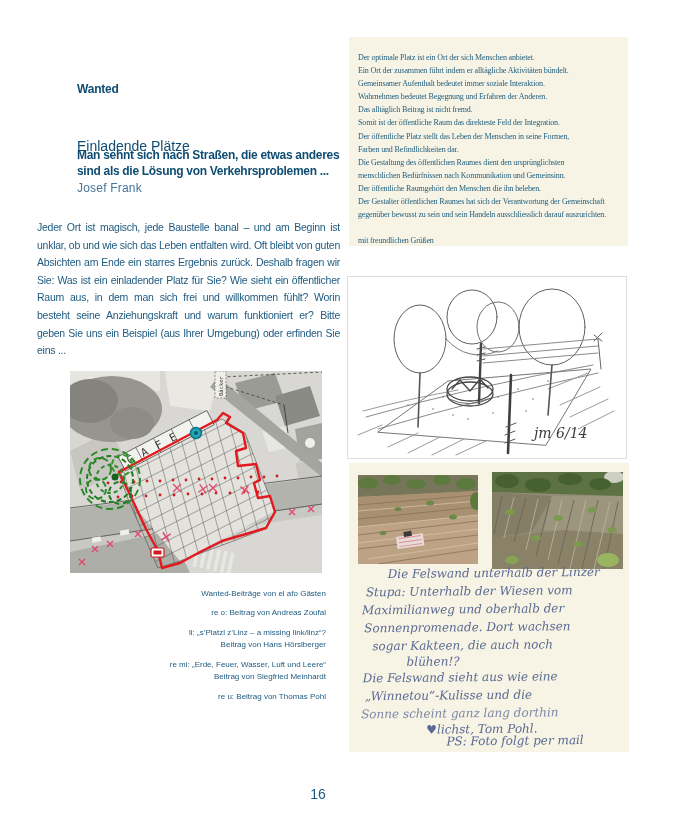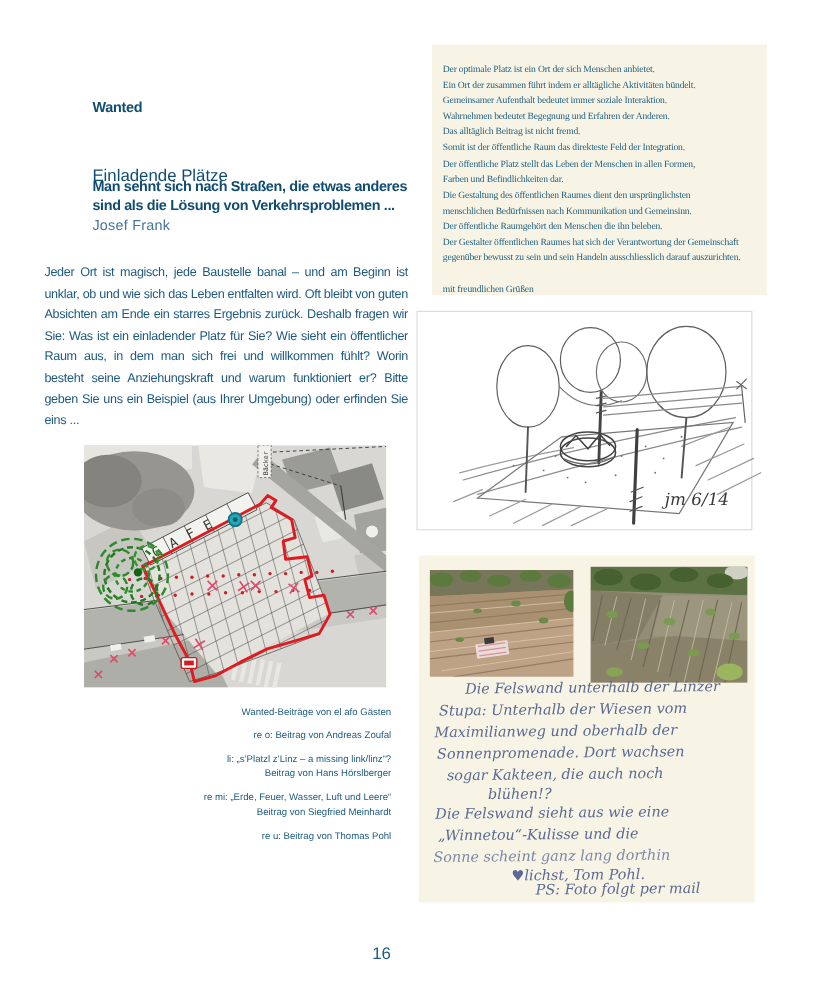--- a/index.html
+++ b/index.html
@@ -16,28 +16,28 @@
   .body-text{left:37px;top:219px;width:303px;font-size:10.5px;line-height:17.6px;
              letter-spacing:-0.25px;text-align:justify;color:#1d5a80;}
 
   .map-fig{left:70px;top:371px;width:252px;height:202px;}
 
   .captions{left:96px;top:588px;width:230px;text-align:right;font-size:8px;line-height:11.5px;color:#1d5a80;}
   .cap-title{font-weight:normal;margin-bottom:7px;}
   .cap-item{margin-bottom:9px;}
 
   
-  .letter{left:360px;top:37px;width:279px;height:209px;background:#f7f3e5;
+  .letter{left:349px;top:37px;width:279px;height:209px;background:#f7f3e5;
           box-sizing:border-box;padding:14px 4px 12px 9px;overflow:hidden;
           font-family:"Liberation Serif",serif;font-size:8px;letter-spacing:-0.15px;
           color:#22607f;}
   .letter-line{min-height:13.1px;line-height:13.1px;white-space:nowrap;}
 
-  .sketch-box{left:347px;top:259px;width:280px;height:183px;background:#fff;
-              border:1px solid #dcdcdc;box-sizing:border-box;padding-left:20px;}
+  .sketch-box{left:347px;top:276px;width:280px;height:183px;background:#fff;
+              border:1px solid #dcdcdc;box-sizing:border-box;}
 
   .postcard{left:349px;top:463px;width:280px;height:289px;background:#f7f3e5;}
   .photo{position:absolute;overflow:hidden;}
   .photo1{left:9px;top:12px;width:120px;height:89px;}
   .photo2{left:143px;top:9px;width:131px;height:97px;}
   .hand{position:absolute;left:0;top:0;width:100%;height:100%;transform:rotate(-0.6deg);
         font-family:"DejaVu Serif",serif;font-style:italic;font-size:12px;color:#5a6a92;}
   .hand div{position:absolute;white-space:nowrap;}
 
   .pagenum{left:300px;top:786px;width:36px;text-align:center;font-size:14px;color:#1d5a80;}
@@ -210,21 +210,21 @@
     </div>
   </div>
 
   <div class="abs letter">
     <div class="letter-line">Der optimale Platz ist ein Ort der sich Menschen anbietet.</div>
     <div class="letter-line">Ein Ort der zusammen führt indem er alltägliche Aktivitäten bündelt.</div>
     <div class="letter-line">Gemeinsamer Aufenthalt bedeutet immer soziale Interaktion.</div>
     <div class="letter-line">Wahrnehmen bedeutet Begegnung und Erfahren der Anderen.</div>
     <div class="letter-line">Das alltäglich Beitrag ist nicht fremd.</div>
     <div class="letter-line">Somit ist der öffentliche Raum das direkteste Feld der Integration.</div>
-    <div class="letter-line">Der öffentliche Platz stellt das Leben der Menschen in allen Formen,</div>
+    <div class="letter-line">Der öffentliche Platz stellt das Leben der Menschen in seine Formen,</div>
     <div class="letter-line">Farben und Befindlichkeiten dar.</div>
     <div class="letter-line">Die Gestaltung des öffentlichen Raumes dient den ursprünglichsten</div>
     <div class="letter-line">menschlichen Bedürfnissen nach Kommunikation und Gemeinsinn.</div>
     <div class="letter-line">Der öffentliche Raumgehört den Menschen die ihn beleben.</div>
     <div class="letter-line">Der Gestalter öffentlichen Raumes hat sich der Verantwortung der Gemeinschaft</div>
     <div class="letter-line">gegenüber bewusst zu sein und sein Handeln ausschliesslich darauf auszurichten.</div>
     <div class="letter-line"></div>
     <div class="letter-line">mit freundlichen Grüßen</div>
 
   </div>

